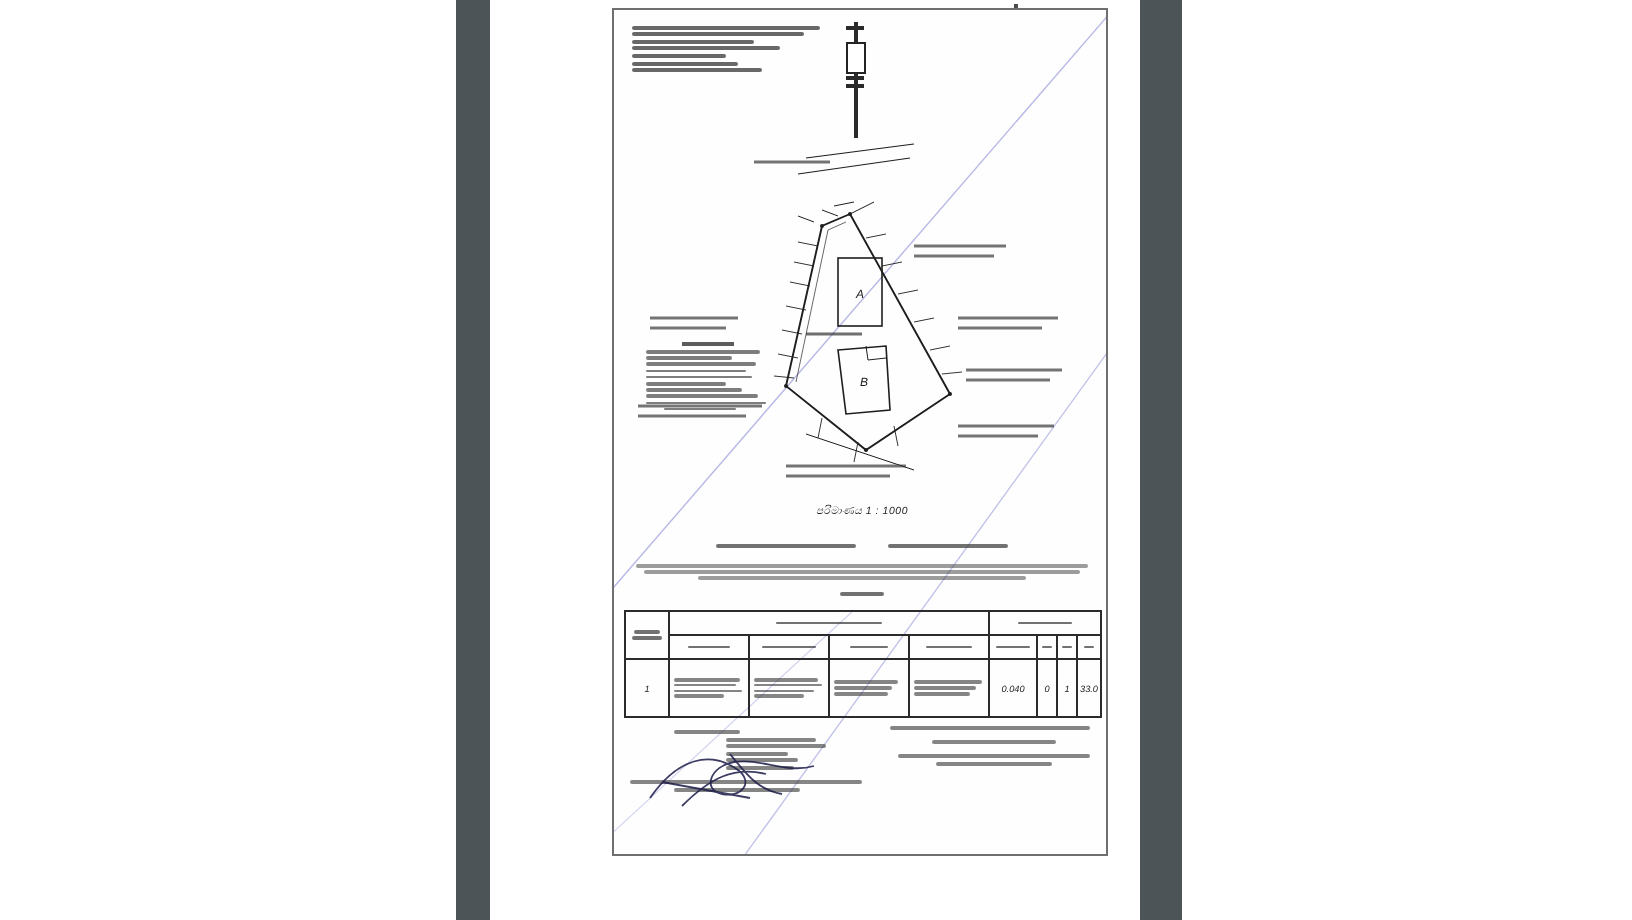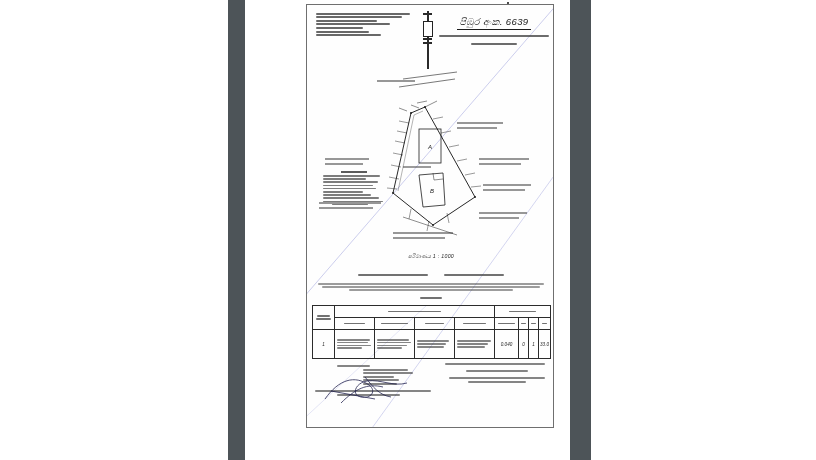--- a/index.html
+++ b/index.html
@@ -266,25 +266,20 @@
       </div>
 
       <div class="meridian">
         <div class="shaft"></div>
         <div class="head"></div>
         <div class="bar" style="top:2px"></div>
         <div class="bar" style="top:27px"></div>
         <div class="bar" style="top:31px"></div>
       </div>
 
-      <div class="hdr-right">
-        <div class="plan-no">පිඹුර අංක. 6639</div>
-        <div class="tline" style="width:100%;margin-top:5px"></div>
-        <div class="tline" style="width:42%;margin:6px auto 0 auto"></div>
-      </div>
     </div>
 
     <div class="draw">
       <svg width="248" height="184" viewBox="0 0 248 184">
         <g fill="none" stroke="#1e1e1e" stroke-width="0.7">
 
           <path d="M96 12 L150 5" stroke-width="0.6"></path>
           <path d="M92 20 L148 12" stroke-width="0.6"></path>
 
           <path d="M118 40 L104 46 L86 126 L126 158 L168 130 Z" stroke-width="0.95"></path>

